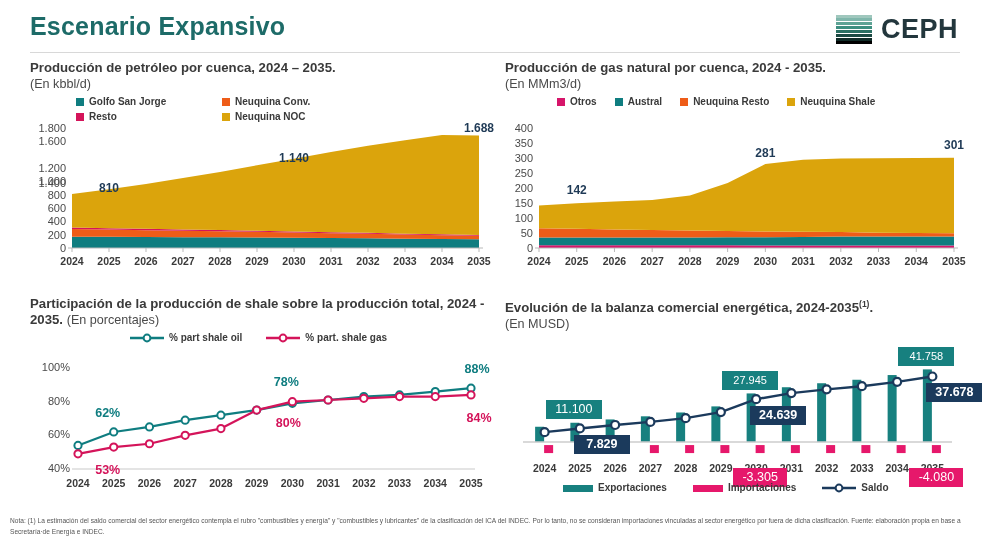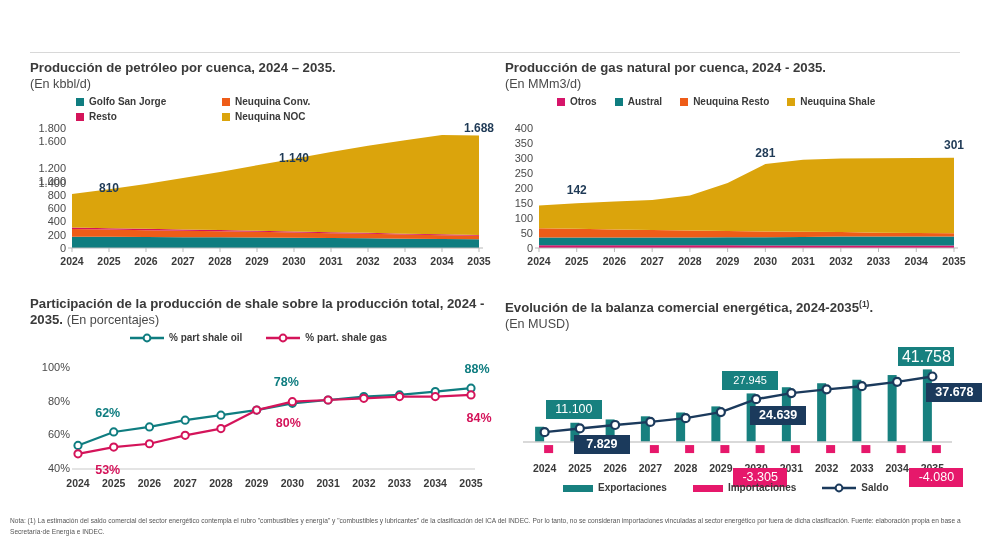--- a/index.html
+++ b/index.html
@@ -54,20 +54,36 @@
   .footer {
     position: absolute; left: 10px; top: 516px; width: 970px;
     font-size: 6.6px; line-height: 10.5px; color: #555; text-align: left;
   }
 </style>
 </head>
 <body>
 
 <div class="page">
 
+  <div class="header">
+    <div class="page-title">Escenario Expansivo</div>
+    <div class="logo">
+      <div class="logo-mark" id="logoMark">
+          <i style="background: rgb(159, 199, 189);"></i>
+          <i style="background: rgb(127, 182, 171);"></i>
+          <i style="background: rgb(94, 163, 149);"></i>
+          <i style="background: rgb(61, 143, 128);"></i>
+          <i style="background: rgb(42, 111, 98);"></i>
+          <i style="background: rgb(28, 74, 67);"></i>
+          <i style="background: rgb(16, 43, 39);"></i>
+          <i style="background: rgb(0, 0, 0);"></i>
+        </div>
+      <div class="logo-text">CEPH</div>
+    </div>
+  </div>
   <div class="hr-top"></div>
 
   <div class="panel p1">
     <div class="ct">Producción de petróleo por cuenca, 2024 – 2035.</div>
     <div class="cu">(En kbbl/d)</div>
     <div class="plot" id="plot-oil" style="height:178px;margin-top:2px;">
         <svg width="455" height="178" viewBox="0 0 455 178" style="position: absolute; left: 0px; top: 0px;">
           <path d="M 42 154 L 42 142.66666666666666 L 79 142.8 L 116 142.93333333333334 L 153 143.13333333333333 L 190 143.33333333333334 L 227 143.53333333333333 L 264 143.8 L 301 144.06666666666666 L 338 144.33333333333334 L 375 144.66666666666666 L 412 144.93333333333334 L 449 145.2 L 449 154 L 412 154 L 375 154 L 338 154 L 301 154 L 264 154 L 227 154 L 190 154 L 153 154 L 116 154 L 79 154 L 42 154 Z" fill="#0f7d80"></path>
           <path d="M 42 142.66666666666666 L 42 135 L 79 135.6 L 116 136.13333333333333 L 153 136.66666666666666 L 190 137.2 L 227 137.8 L 264 138.46666666666667 L 301 139.13333333333333 L 338 139.8 L 375 140.53333333333333 L 412 141.13333333333333 L 449 141.73333333333332 L 449 145.2 L 412 144.93333333333334 L 375 144.66666666666666 L 338 144.33333333333334 L 301 144.06666666666666 L 264 143.8 L 227 143.53333333333333 L 190 143.33333333333334 L 153 143.13333333333333 L 116 142.93333333333334 L 79 142.8 L 42 142.66666666666666 Z" fill="#ee5c18"></path>
           <path d="M 42 135 L 42 133.53333333333333 L 79 134.2 L 116 134.8 L 153 135.4 L 190 136 L 227 136.66666666666666 L 264 137.4 L 301 138.13333333333333 L 338 138.86666666666667 L 375 139.66666666666666 L 412 140.33333333333334 L 449 141 L 449 141.73333333333332 L 412 141.13333333333333 L 375 140.53333333333333 L 338 139.8 L 301 139.13333333333333 L 264 138.46666666666667 L 227 137.8 L 190 137.2 L 153 136.66666666666666 L 116 136.13333333333333 L 79 135.6 L 42 135 Z" fill="#d4145a"></path>
@@ -333,21 +349,21 @@
         <div class="xlab b" style="left: 163.625px; top: 128.074px; width: 34px;">2028</div>
         <div class="xlab b" style="left: 198.875px; top: 128.074px; width: 34px;">2029</div>
         <div class="xlab b" style="left: 234.125px; top: 128.074px; width: 34px;">2030</div>
         <div class="xlab b" style="left: 269.375px; top: 128.074px; width: 34px;">2031</div>
         <div class="xlab b" style="left: 304.625px; top: 128.074px; width: 34px;">2032</div>
         <div class="xlab b" style="left: 339.875px; top: 128.074px; width: 34px;">2033</div>
         <div class="xlab b" style="left: 375.125px; top: 128.074px; width: 34px;">2034</div>
         <div class="xlab b" style="left: 410.375px; top: 128.074px; width: 34px;">2035</div>
         <div style="position: absolute; left: 40.875px; top: 65.7519px; width: 56px; height: 19px; line-height: 19px; background: rgb(23, 128, 127); color: rgb(255, 255, 255); font-size: 12.5px; font-weight: normal; text-align: center;">11.100</div>
         <div style="position: absolute; left: 217.125px; top: 36.4291px; width: 56px; height: 19px; line-height: 19px; background: rgb(23, 128, 127); color: rgb(255, 255, 255); font-size: 11px; font-weight: normal; text-align: center;">27.945</div>
-        <div style="position: absolute; left: 393.375px; top: 12.3842px; width: 56px; height: 19px; line-height: 19px; background: rgb(23, 128, 127); color: rgb(255, 255, 255); font-size: 16px; font-weight: normal; text-align: center;">41.758</div>
+        <div style="position: absolute; left: 393.375px; top: 12.3842px; width: 56px; height: 19px; line-height: 19px; background: rgb(23, 128, 127); color: rgb(255, 255, 255); font-size: 11px; font-weight: normal; text-align: center;">41.758</div>
         <div style="position: absolute; left: 68.875px; top: 100.446px; width: 56px; height: 19px; line-height: 19px; background: rgb(27, 58, 92); color: rgb(255, 255, 255); font-size: 12.5px; font-weight: bold; text-align: center;">7.829</div>
         <div style="position: absolute; left: 245.125px; top: 71.184px; width: 56px; height: 19px; line-height: 19px; background: rgb(27, 58, 92); color: rgb(255, 255, 255); font-size: 12.5px; font-weight: bold; text-align: center;">24.639</div>
         <div style="position: absolute; left: 421.375px; top: 48.4864px; width: 56px; height: 19px; line-height: 19px; background: rgb(27, 58, 92); color: rgb(255, 255, 255); font-size: 12.5px; font-weight: bold; text-align: center;">37.678</div>
         <div style="position: absolute; left: 228.125px; top: 134.074px; width: 54px; height: 19px; line-height: 19px; background: rgb(230, 24, 107); color: rgb(255, 255, 255); font-size: 12.5px; font-weight: normal; text-align: center;">-3.305</div>
         <div style="position: absolute; left: 404.375px; top: 134.074px; width: 54px; height: 19px; line-height: 19px; background: rgb(230, 24, 107); color: rgb(255, 255, 255); font-size: 12.5px; font-weight: normal; text-align: center;">-4.080</div>
         <div class="legend" style="left: 58px; top: 148px; gap: 26px;">
           <div class="leg-item">
             <span class="leg-line">
               <svg width="30" height="10" viewBox="0 0 30 10">
                 <rect x="0" y="2" width="30" height="7" fill="#17807f"></rect>

